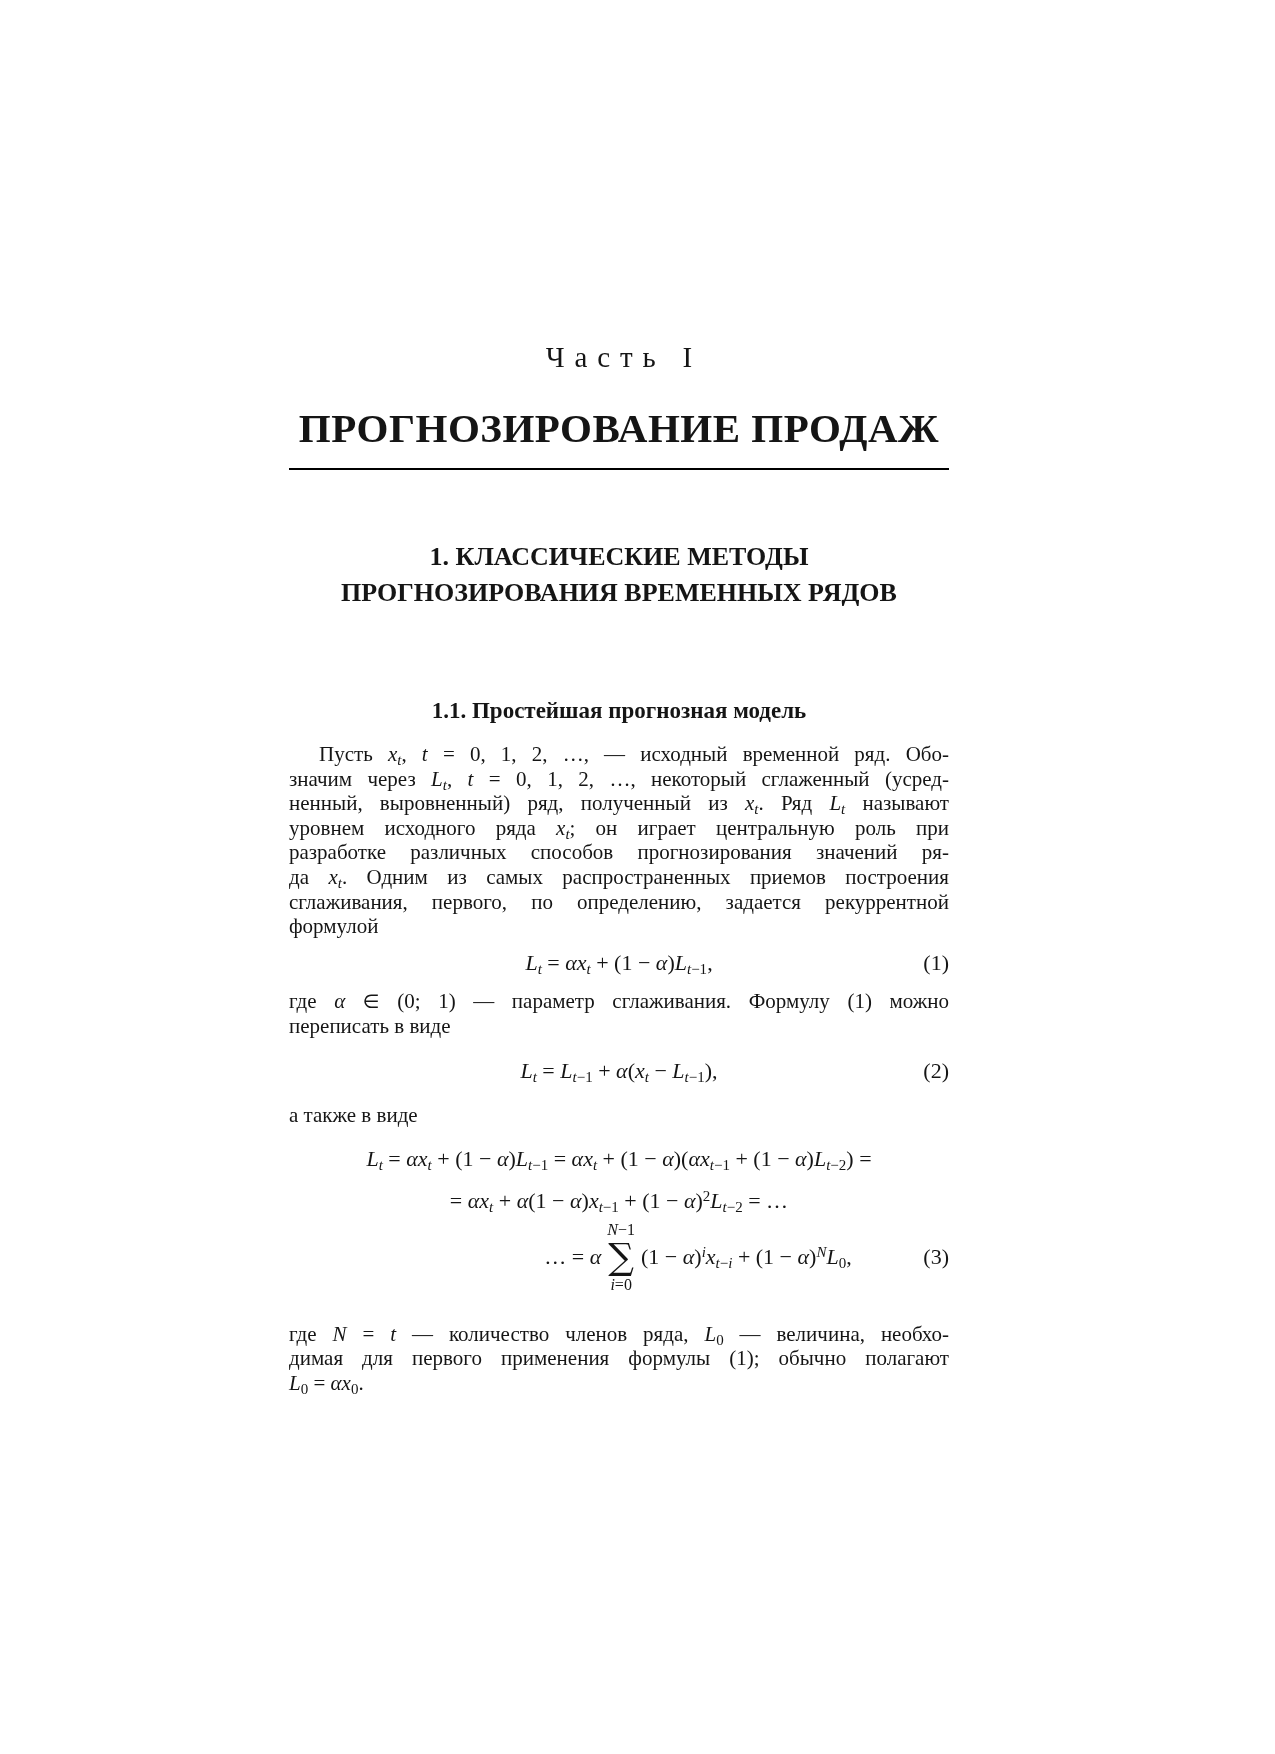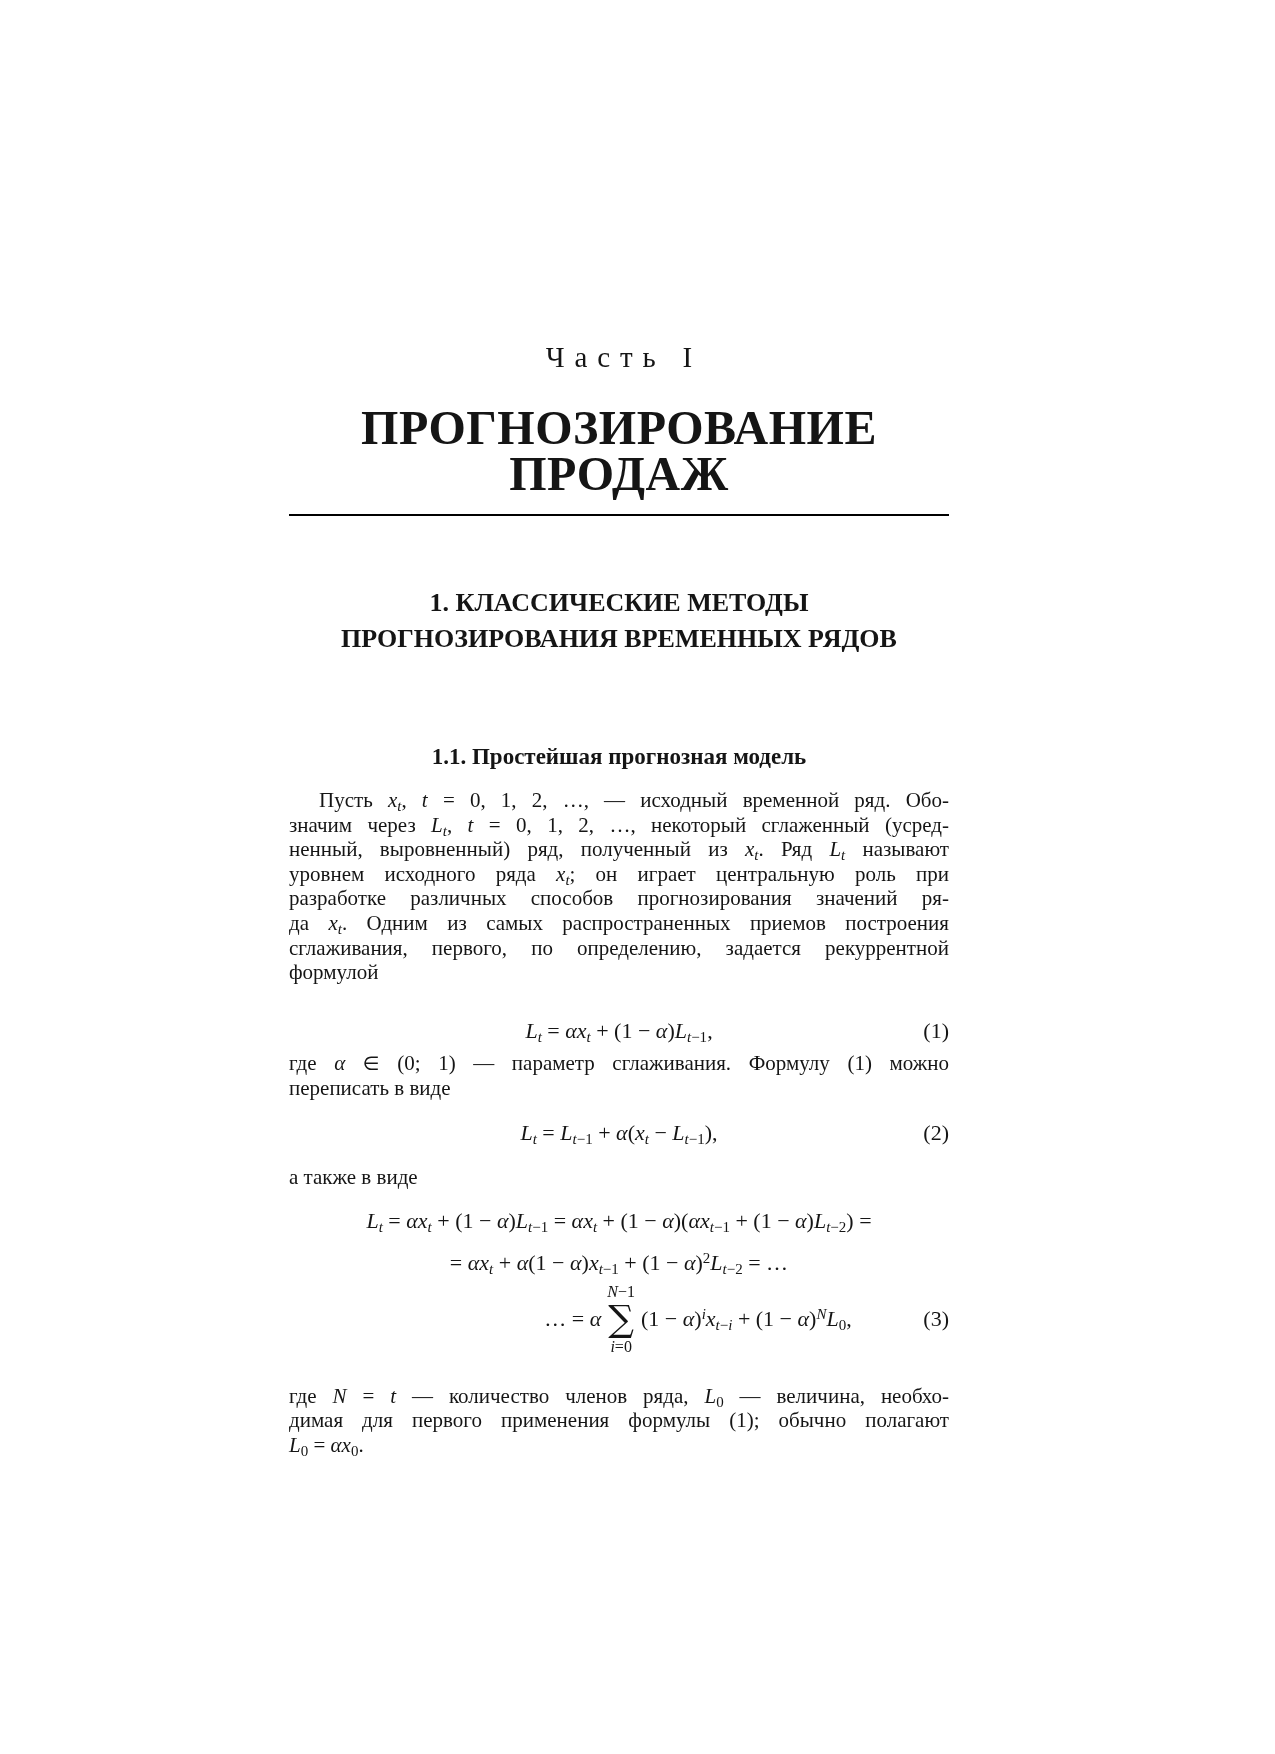--- a/index.html
+++ b/index.html
@@ -23,21 +23,21 @@
     text-align: center;
     font-size: 29px;
     line-height: 36px;
     letter-spacing: 0.34em;
     text-indent: 0.34em;
     font-weight: normal;
   }
   .part-title {
     margin: 30px 0 0 0;
     text-align: center;
-    font-size: 48px;
+    font-size: 41px;
     line-height: 46px;
     font-weight: bold;
     letter-spacing: 0.5px;
   }
   .title-rule {
     margin-top: 17px;
     height: 0;
     border-top: 2px solid #000;
   }
   .chapter-heading {
@@ -53,21 +53,21 @@
     text-align: center;
     font-size: 23px;
     line-height: 30px;
     font-weight: bold;
   }
   .para {
     font-size: 21px;
     line-height: 24.6px;
   }
   .p1 { margin-top: 16px; }
-  .p2 { }
+  .p2 { margin-top: 6px; }
   .p3 { margin-top: 12px; }
   .p4 { margin-top: 30px; }
   .bl {
     text-align: justify;
     text-align-last: justify;
   }
   .bl.noj { text-align-last: left; }
   .bl.indent { text-indent: 30px; }
   .v { font-style: italic; }
   sub, sup { line-height: 0; font-size: 15px; }
@@ -75,21 +75,21 @@
   sup { vertical-align: 0.5em; }
   .sym { font-family: "DejaVu Sans", "DejaVu Serif", sans-serif; font-size: 0.92em; }
   .formula {
     position: relative;
     text-align: center;
     font-size: 22px;
     height: 40px;
     line-height: 40px;
     white-space: nowrap;
   }
-  .f1 { margin-top: 26px; }
+  .f1 { margin-top: 4px; }
   .f2 { margin-top: 12px; }
   .f-num {
     position: absolute;
     right: 0;
     top: 50%;
     transform: translateY(-50%);
     font-style: normal;
   }
   .formula3 { font-size: 22px; }
   .f3-line { white-space: nowrap; }

